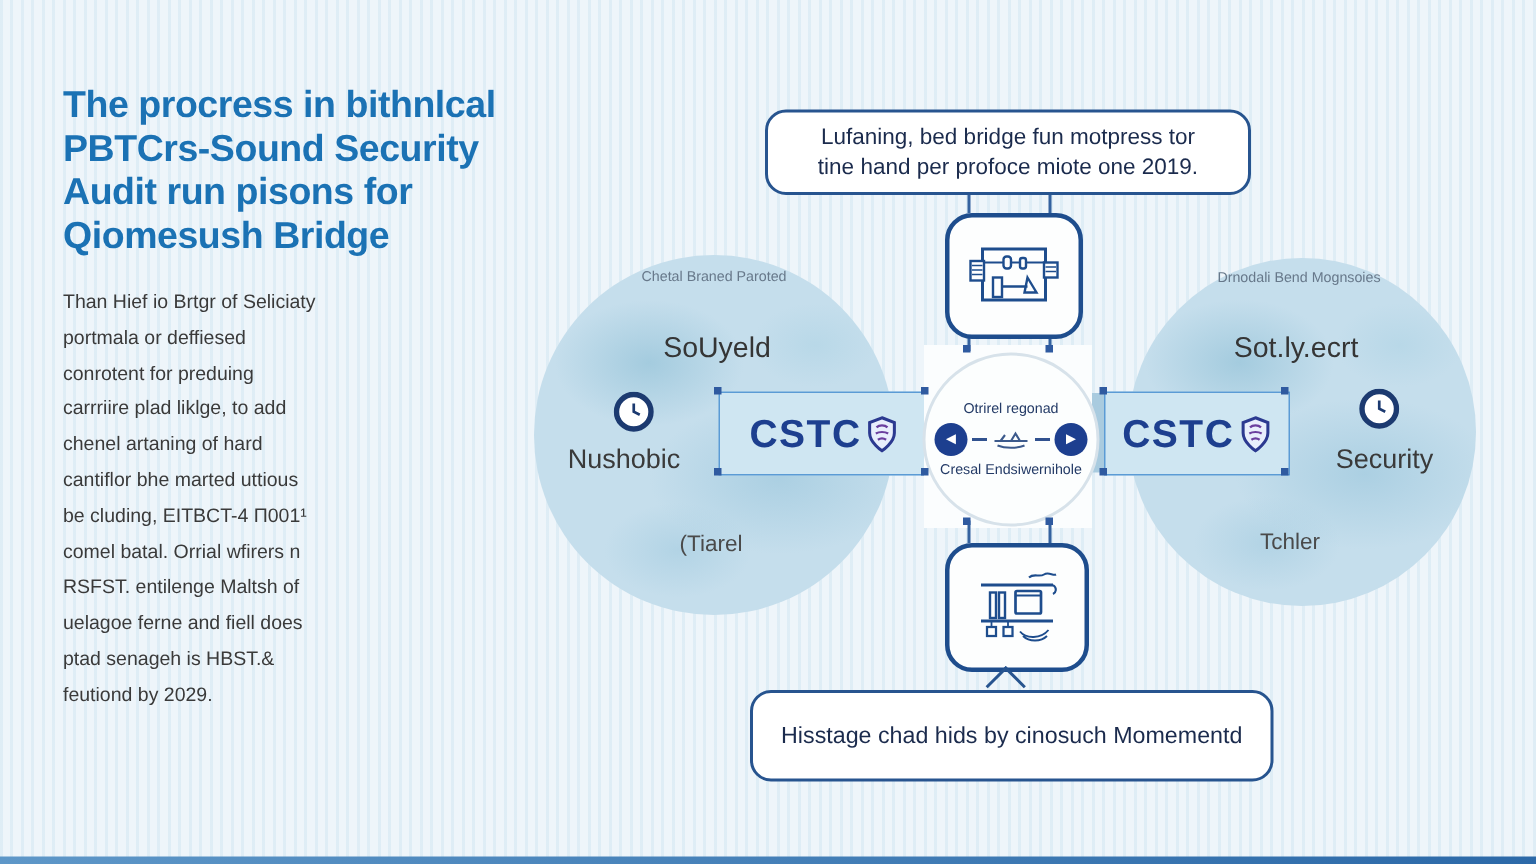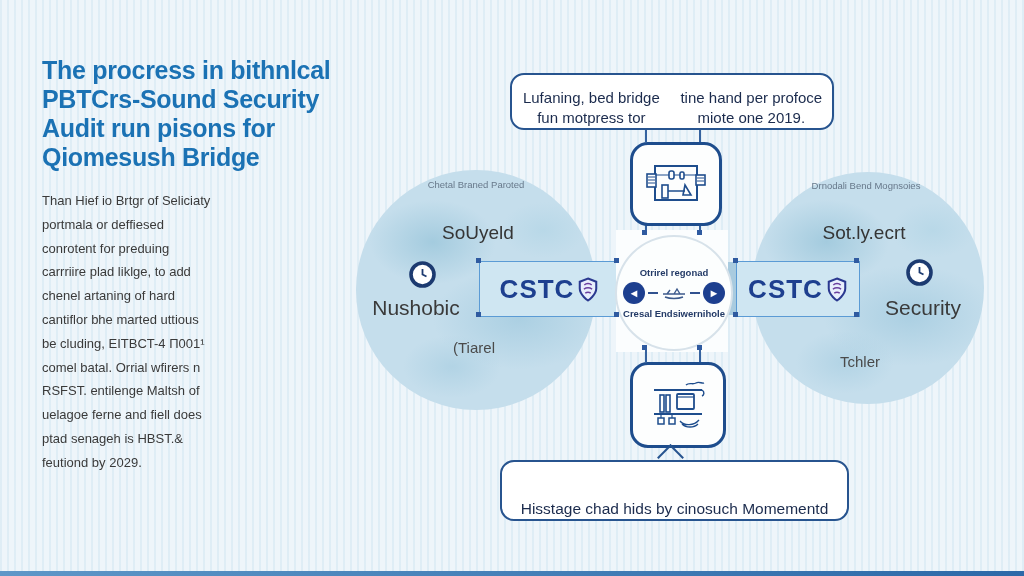--- a/index.html
+++ b/index.html
@@ -10,21 +10,21 @@
     background-image:repeating-linear-gradient(90deg, rgba(198,224,238,.38) 0 2px, rgba(238,245,250,0) 2px 7px);
   }
   
   .title{position:absolute;left:42px;top:56px;width:330px;font-size:25px;line-height:29px;
          font-weight:bold;color:#1b72b4;letter-spacing:-0.3px}
   .title div{white-space:nowrap}
   .body-text{position:absolute;left:42px;top:189px;width:340px;font-size:13px;line-height:23.8px;color:#3a3a3a}
   .body-text div{white-space:nowrap}
   
   .callout{position:absolute;background:#ffffff;border:2px solid #27548f;border-radius:14px;
-           display:flex;flex-direction:row;justify-content:center;align-items:flex-end;
+           display:flex;flex-direction:column;justify-content:center;align-items:center;
            color:#1b2b4d;font-weight:500;text-align:center;z-index:8}
   #callout-top{left:510px;top:73px;width:320px;height:53px;font-size:15px;line-height:20px}
   #callout-bottom{left:500px;top:460px;width:345px;height:57px;font-size:15.5px;line-height:21px}
   .tail{position:absolute;left:661px;top:448px;width:17px;height:17px;transform:rotate(45deg);
         border-top:2px solid #27548f;border-left:2px solid #27548f;z-index:9}
   
   .icon-box{position:absolute;background:#fdfefe;border:3px solid #1e4d8d;border-radius:18px;
             display:flex;align-items:center;justify-content:center;z-index:7}
   #box-top{left:630px;top:142px;width:86px;height:78px}
   #box-bottom{left:630px;top:362px;width:90px;height:80px}
@@ -46,30 +46,30 @@
              display:flex;align-items:center;justify-content:center;gap:3px;z-index:3}
   #logo-left{left:479px;width:139px}
   #logo-right{left:736px;width:122px}
   .logo-text{font-size:26px;font-weight:bold;color:#1d3f8f;letter-spacing:1px}
   .handle{position:absolute;width:5px;height:5px;background:#2f5aa0;z-index:10}
   
   .center-patch{position:absolute;left:616px;top:230px;width:112px;height:122px;background:#fbfdfe;z-index:4}
   .center-circle{position:absolute;left:615px;top:235px;width:114px;height:112px;border-radius:50%;
                  background:#fcfefe;border:2px solid #d7e2ea;display:flex;flex-direction:column;
                  align-items:center;justify-content:center;gap:4px;z-index:5}
-  .cc-label{font-size:9.5px;color:#233a66;font-weight:700;white-space:nowrap}
+  .cc-label{font-size:9.5px;color:#233a66;font-weight:400;white-space:nowrap}
   .cc-row{display:flex;align-items:center;gap:3px}
   .arrow-btn{width:22px;height:22px;border-radius:50%;background:#1d3f8f;color:#fff;
              display:flex;align-items:center;justify-content:center;font-size:11px;font-weight:bold}
   .cc-line{width:10px;height:2px;background:#31528f}
   
   .abs-label{position:absolute;transform:translateX(-50%);white-space:nowrap;z-index:3}
   .region-label{font-size:9.5px;color:#67788a}
   .place-title{font-size:19px;color:#353535}
-  .place-label{font-size:21px;color:#3a3a3a}
+  .place-label{font-size:18px;color:#3a3a3a}
   .place-sub{font-size:15px;color:#4a4a4a}
   .clock{position:absolute;z-index:3}
   
   .bottom-bar{position:absolute;left:0;bottom:0;width:1024px;height:5px;
               background:linear-gradient(90deg,#5e97c8,#2c69a8);z-index:11}
 </style>
 </head>
 <body>
 
 <div class="slide">
@@ -191,21 +191,21 @@
   </div>
 
   <div class="tail"></div>
   <div class="callout" id="callout-bottom">
     <div>Hisstage chad hids by cinosuch Momementd</div>
   </div>
 
   <div class="abs-label region-label" style="left:476px;top:179px">Chetal Braned Paroted</div>
   <div class="abs-label place-title" style="left:478px;top:222px">SoUyeld</div>
   <div class="abs-label place-label" style="left:416px;top:296px">Nushobic</div>
-  <div class="abs-label place-sub" style="left:474px;top:339px">(Tiarel</div>
+  <div class="abs-label place-sub" style="left:474px;top:354px">(Tiarel</div>
   <div class="clock" style="left:409px;top:261px">
     <svg width="27" height="27" viewBox="0 0 27 27">
       <circle cx="13.5" cy="13.5" r="11.5" fill="#ffffff" stroke="#1c3a70" stroke-width="3.6"></circle>
       <path d="M13.5 8 V13.5 L17.5 15.5" fill="none" stroke="#1c3a70" stroke-width="1.8"></path>
     </svg>
   </div>
 
   <div class="abs-label region-label" style="left:866px;top:180px">Drnodali Bend Mognsoies</div>
   <div class="abs-label place-title" style="left:864px;top:222px">Sot.ly.ecrt</div>
   <div class="abs-label place-label" style="left:923px;top:296px">Security</div>

